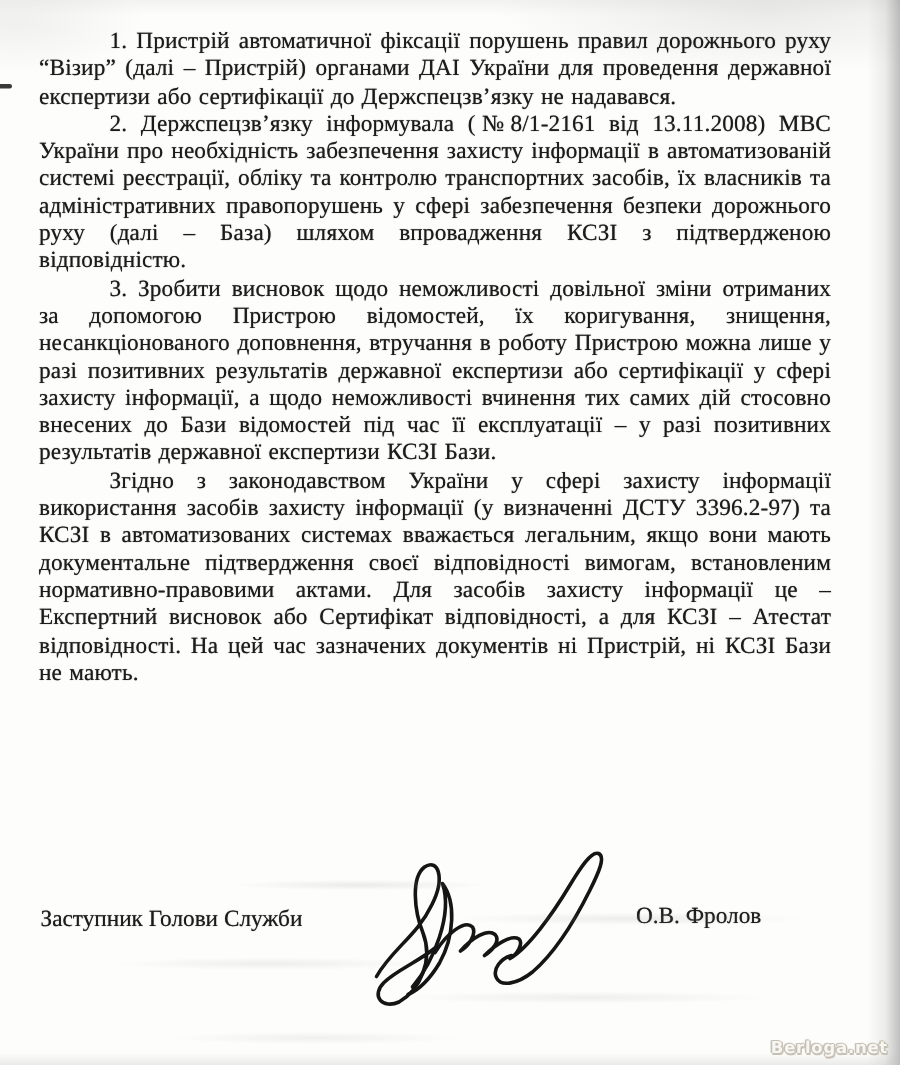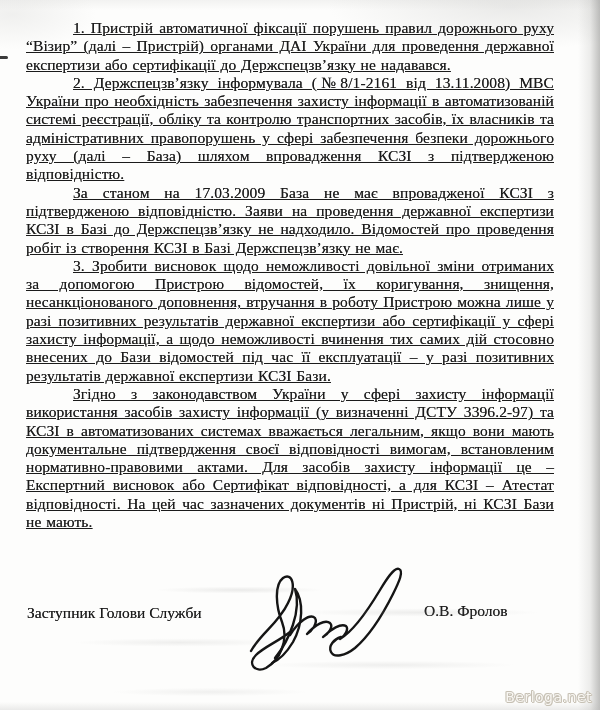--- a/index.html
+++ b/index.html
@@ -51,59 +51,57 @@
   .doc-body p {
     margin: 0;
     text-indent: 47px;
     text-align: justify;
     font-size: 15.5px;
     line-height: 18.3px;
     color: #1b1b1b;
     letter-spacing: 0.1px;
     word-spacing: 0.8px;
     text-shadow: 0 0 0.6px rgba(25,25,25,0.75);
-    text-decoration: underline;
   }
   .sign-title {
     position: absolute; left: 27px; top: 604px;
     font-size: 15.5px; color: #1b1b1b;
     text-shadow: 0 0 0.6px rgba(25,25,25,0.75);
     white-space: nowrap;
   }
   .sign-name {
     position: absolute; left: 424px; top: 602px;
     font-size: 15.5px; color: #1b1b1b;
     text-shadow: 0 0 0.6px rgba(25,25,25,0.75);
     white-space: nowrap;
   }
   .signature-svg {
     position: absolute; left: 231px; top: 561px;
   }
   .watermark {
     position: absolute; right: 8px; bottom: 5px;
     font-family: "DejaVu Sans", sans-serif;
-    font-weight: normal;
-    font-size: 14px;
+    font-weight: bold;
+    font-size: 11px;
     letter-spacing: 0.5px;
     color: #f8f6f2;
     text-shadow:
       1px 0 0 #c6c0b4, -1px 0 0 #c6c0b4,
       0 1px 0 #c6c0b4, 0 -1px 0 #c6c0b4,
       1px 1px 0 #d2ccc0, -1px -1px 0 #d2ccc0;
   }
 </style>
 </head>
 <body>
 
 <div class="page">
 
   <div class="doc-body">
     <p>1. Пристрій автоматичної фіксації порушень правил дорожнього руху “Візир” (далі – Пристрій) органами ДАІ України для проведення державної експертизи або сертифікації до Держспецзв’язку не надавався.</p>
     <p>2. Держспецзв’язку інформувала (№8/1-2161 від 13.11.2008) МВС України про необхідність забезпечення захисту інформації в автоматизованій системі реєстрації, обліку та контролю транспортних засобів, їх власників та адміністративних правопорушень у сфері забезпечення безпеки дорожнього руху (далі – База) шляхом впровадження КСЗІ з підтвердженою відповідністю.</p>
-    <p>За станом на 17.03.2009 База не має впровадженої КСЗІ з підтвердженою відповідністю. Заяви на проведення державної експертизи КСЗІ в Базі до Держспецзв’язку не надходило. Відомостей про проведення робіт із створення КСЗІ в Базі Держспецзв’язку не має.</p>
     <p>3. Зробити висновок щодо неможливості довільної зміни отриманих за допомогою Пристрою відомостей, їх коригування, знищення, несанкціонованого доповнення, втручання в роботу Пристрою можна лише у разі позитивних результатів державної експертизи або сертифікації у сфері захисту інформації, а щодо неможливості вчинення тих самих дій стосовно внесених до Бази відомостей під час її експлуатації – у разі позитивних результатів державної експертизи КСЗІ Бази.</p>
     <p>Згідно з законодавством України у сфері захисту інформації використання засобів захисту інформації (у визначенні ДСТУ 3396.2-97) та КСЗІ в автоматизованих системах вважається легальним, якщо вони мають документальне підтвердження своєї відповідності вимогам, встановленим нормативно-правовими актами. Для засобів захисту інформації це – Експертний висновок або Сертифікат відповідності, а для КСЗІ – Атестат відповідності. На цей час зазначених документів ні Пристрій, ні КСЗІ Бази не мають.</p>
   </div>
 
   <div class="sign-title">Заступник Голови Служби</div>
 
   <svg class="signature-svg" width="180" height="118" viewBox="0 0 180 118" fill="none">
     <g stroke="#151515" stroke-width="2.4" stroke-linecap="round" stroke-linejoin="round" fill="none">
       <path d="M 20 90 C 30 72, 47 63, 57 42 C 66 24, 61 11, 52 17 C 43 24, 45 46, 51 61 C 58 79, 49 99, 35 107 C 24 112, 16 103, 25 94 C 33 86, 48 80, 59 71"></path>
       <path d="M 44 97 C 58 80, 71 49, 64 28 C 73 40, 72 63, 62 81 C 56 91, 48 99, 41 102"></path>

